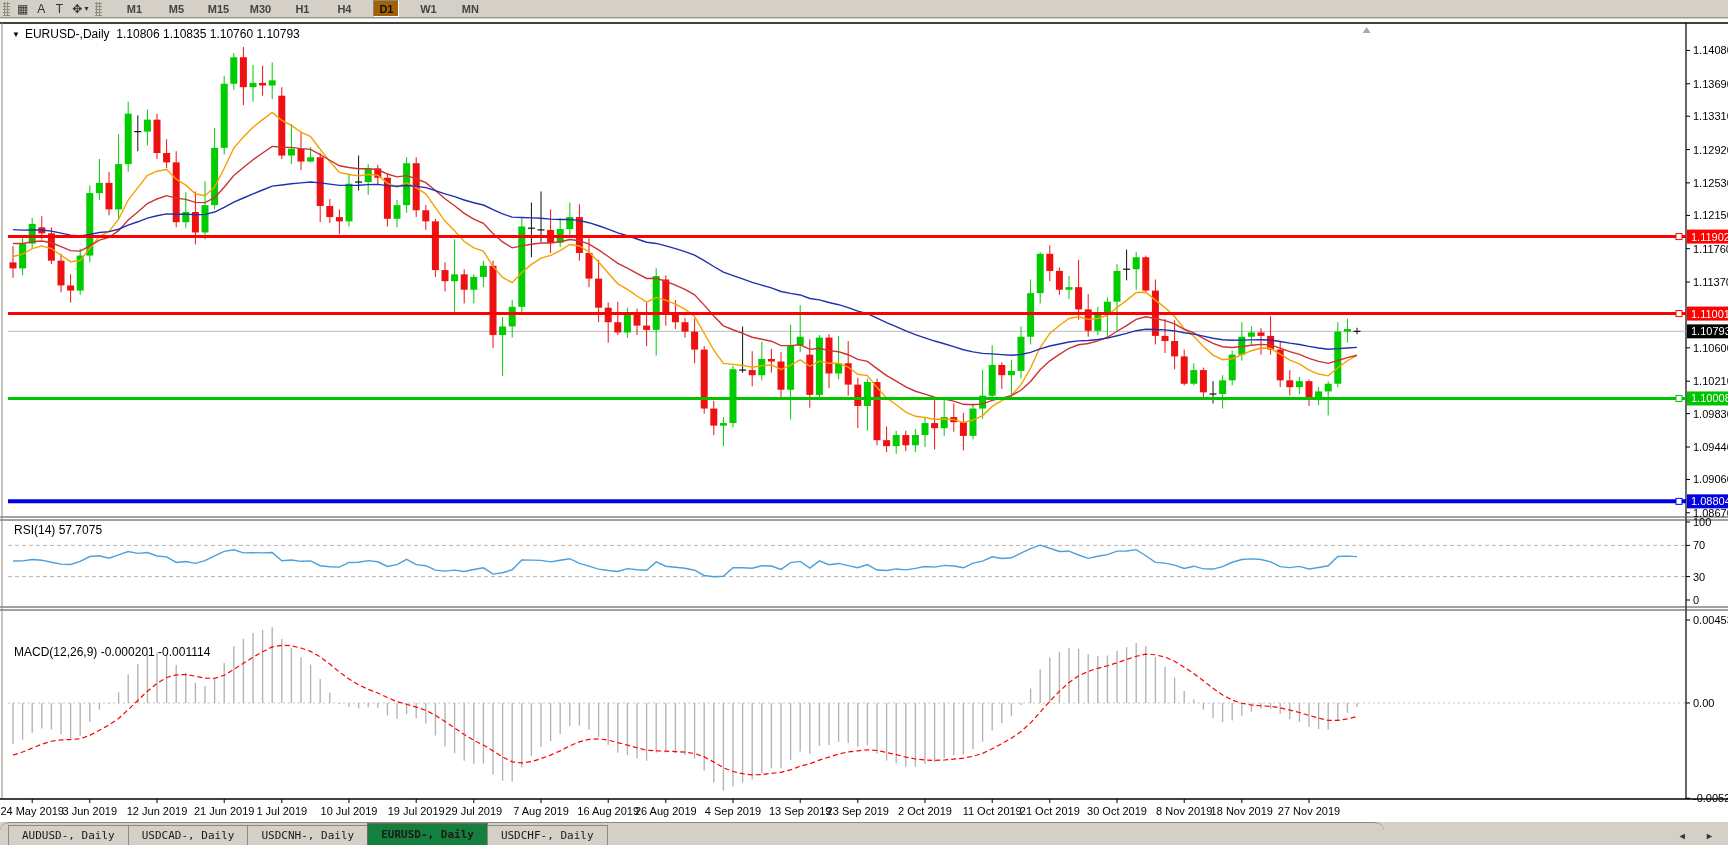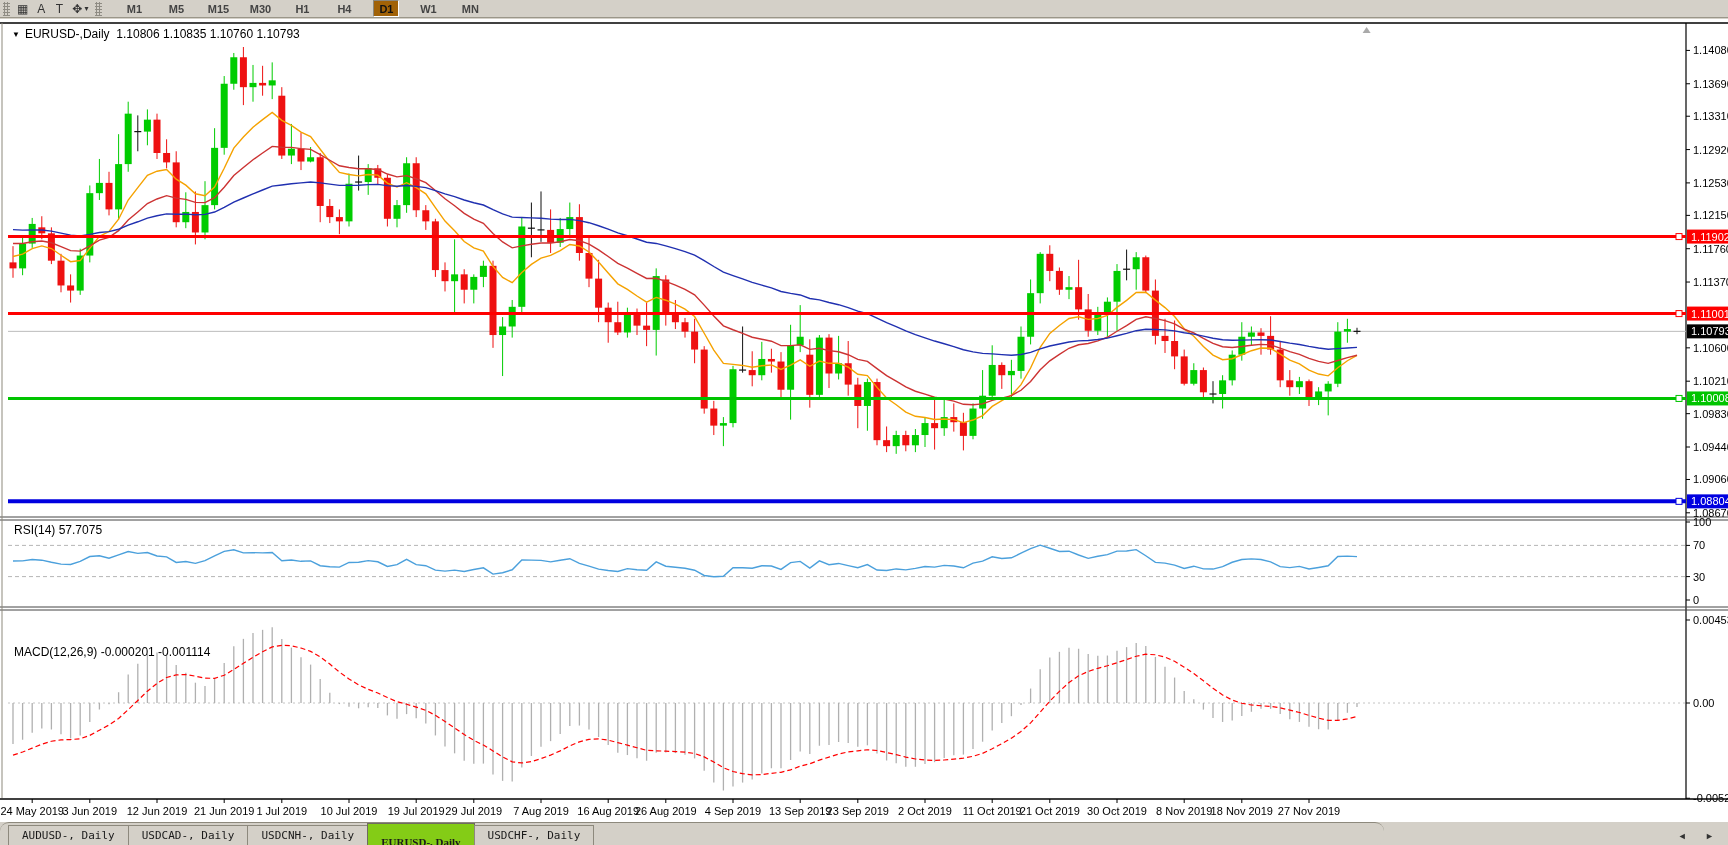--- a/index.html
+++ b/index.html
@@ -29,22 +29,22 @@
   #title-row { left:12px; top:8px; font-size:12px; }
   #title-row .tri { font-size:8px; vertical-align:1px; margin-right:5px; }
 
   
   #tabbar { position:absolute; left:0; top:822px; width:1384px; height:23px;
     background:#d4d0c8; border-top:1px solid #8d897d; display:flex; align-items:flex-end;border-radius:9px; }
   .tabspacer { width:8px; }
   .tab { height:20px; padding:3px 13px 0 13px; font-family:"DejaVu Sans Mono", monospace;
     font-size:11px; color:#1a1a1a; background:#d4d0c8;
     border:1px solid #8d897d; border-bottom:none; margin-right:-1px; white-space:nowrap; }
-  .tab.active { background:#84cc16; font-weight:700; height:22px; padding-top:12px;
-    border-color:#6f6b60;font-family:Liberation Serif, serif; }
+  .tab.active { background:#15803d; font-weight:700; height:22px; padding-top:4px;
+    border-color:#6f6b60; }
   #tab-scroll { position:absolute; right:6px; bottom:4px; font-size:9px; color:#333;
     letter-spacing:8px; }
 </style>
 </head>
 <body>
 
 <div id="toolbar">
   <div class="grip"></div>
   <div id="left-icons" style="display: flex;">
       <div class="tbtn icon">▦</div>

